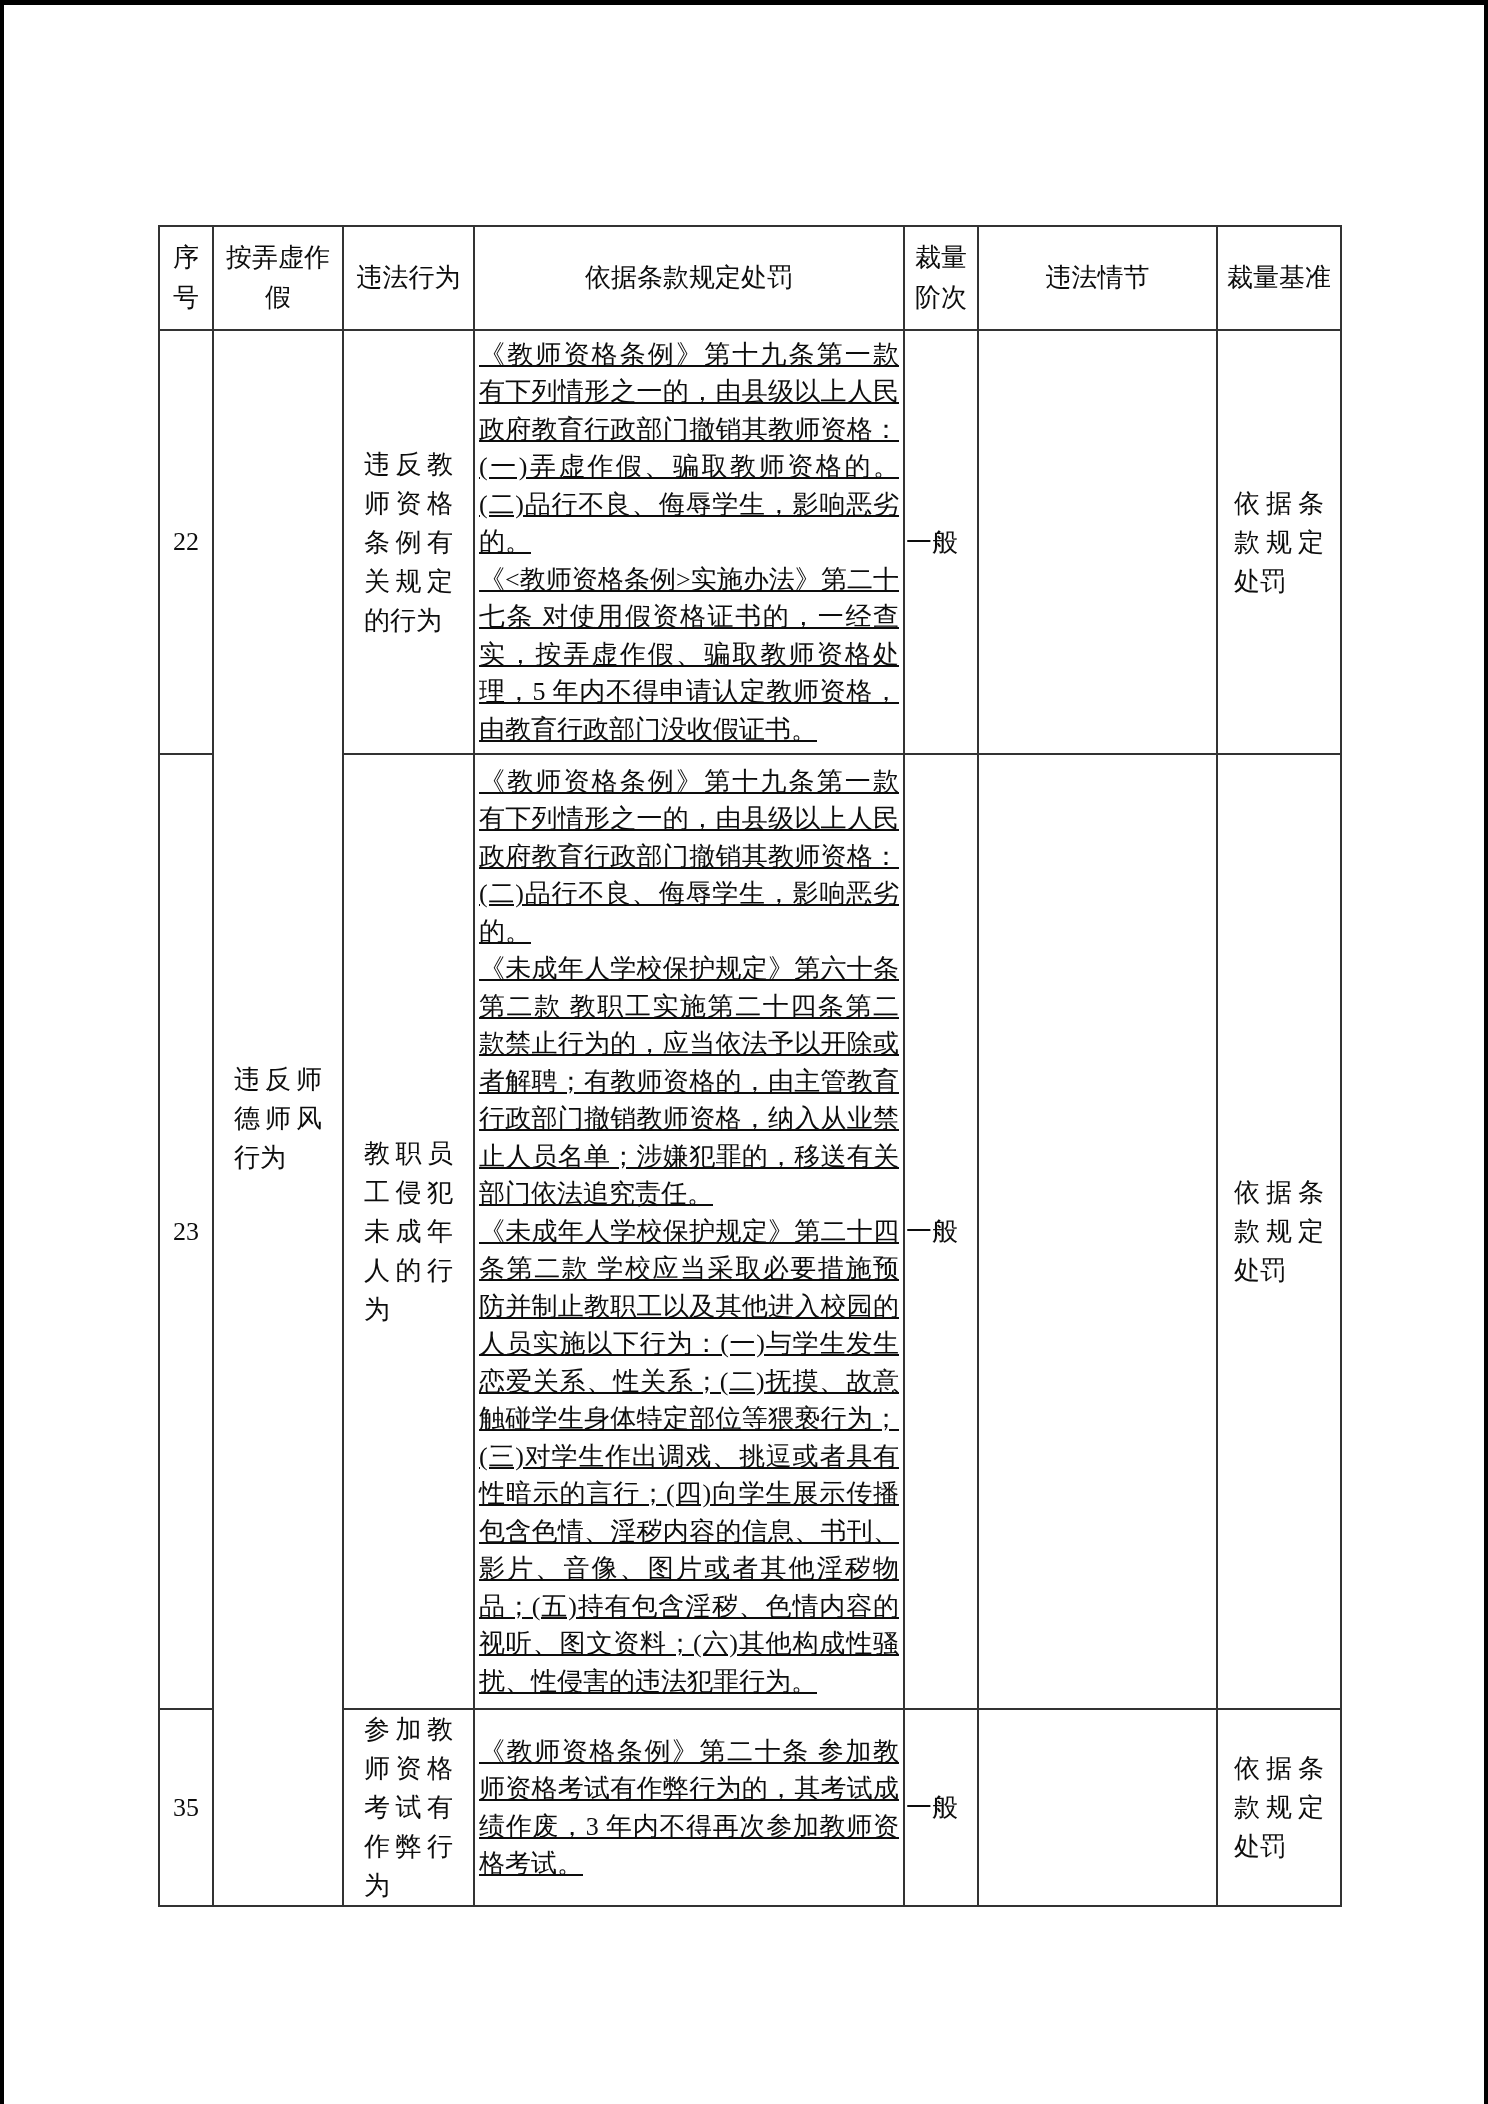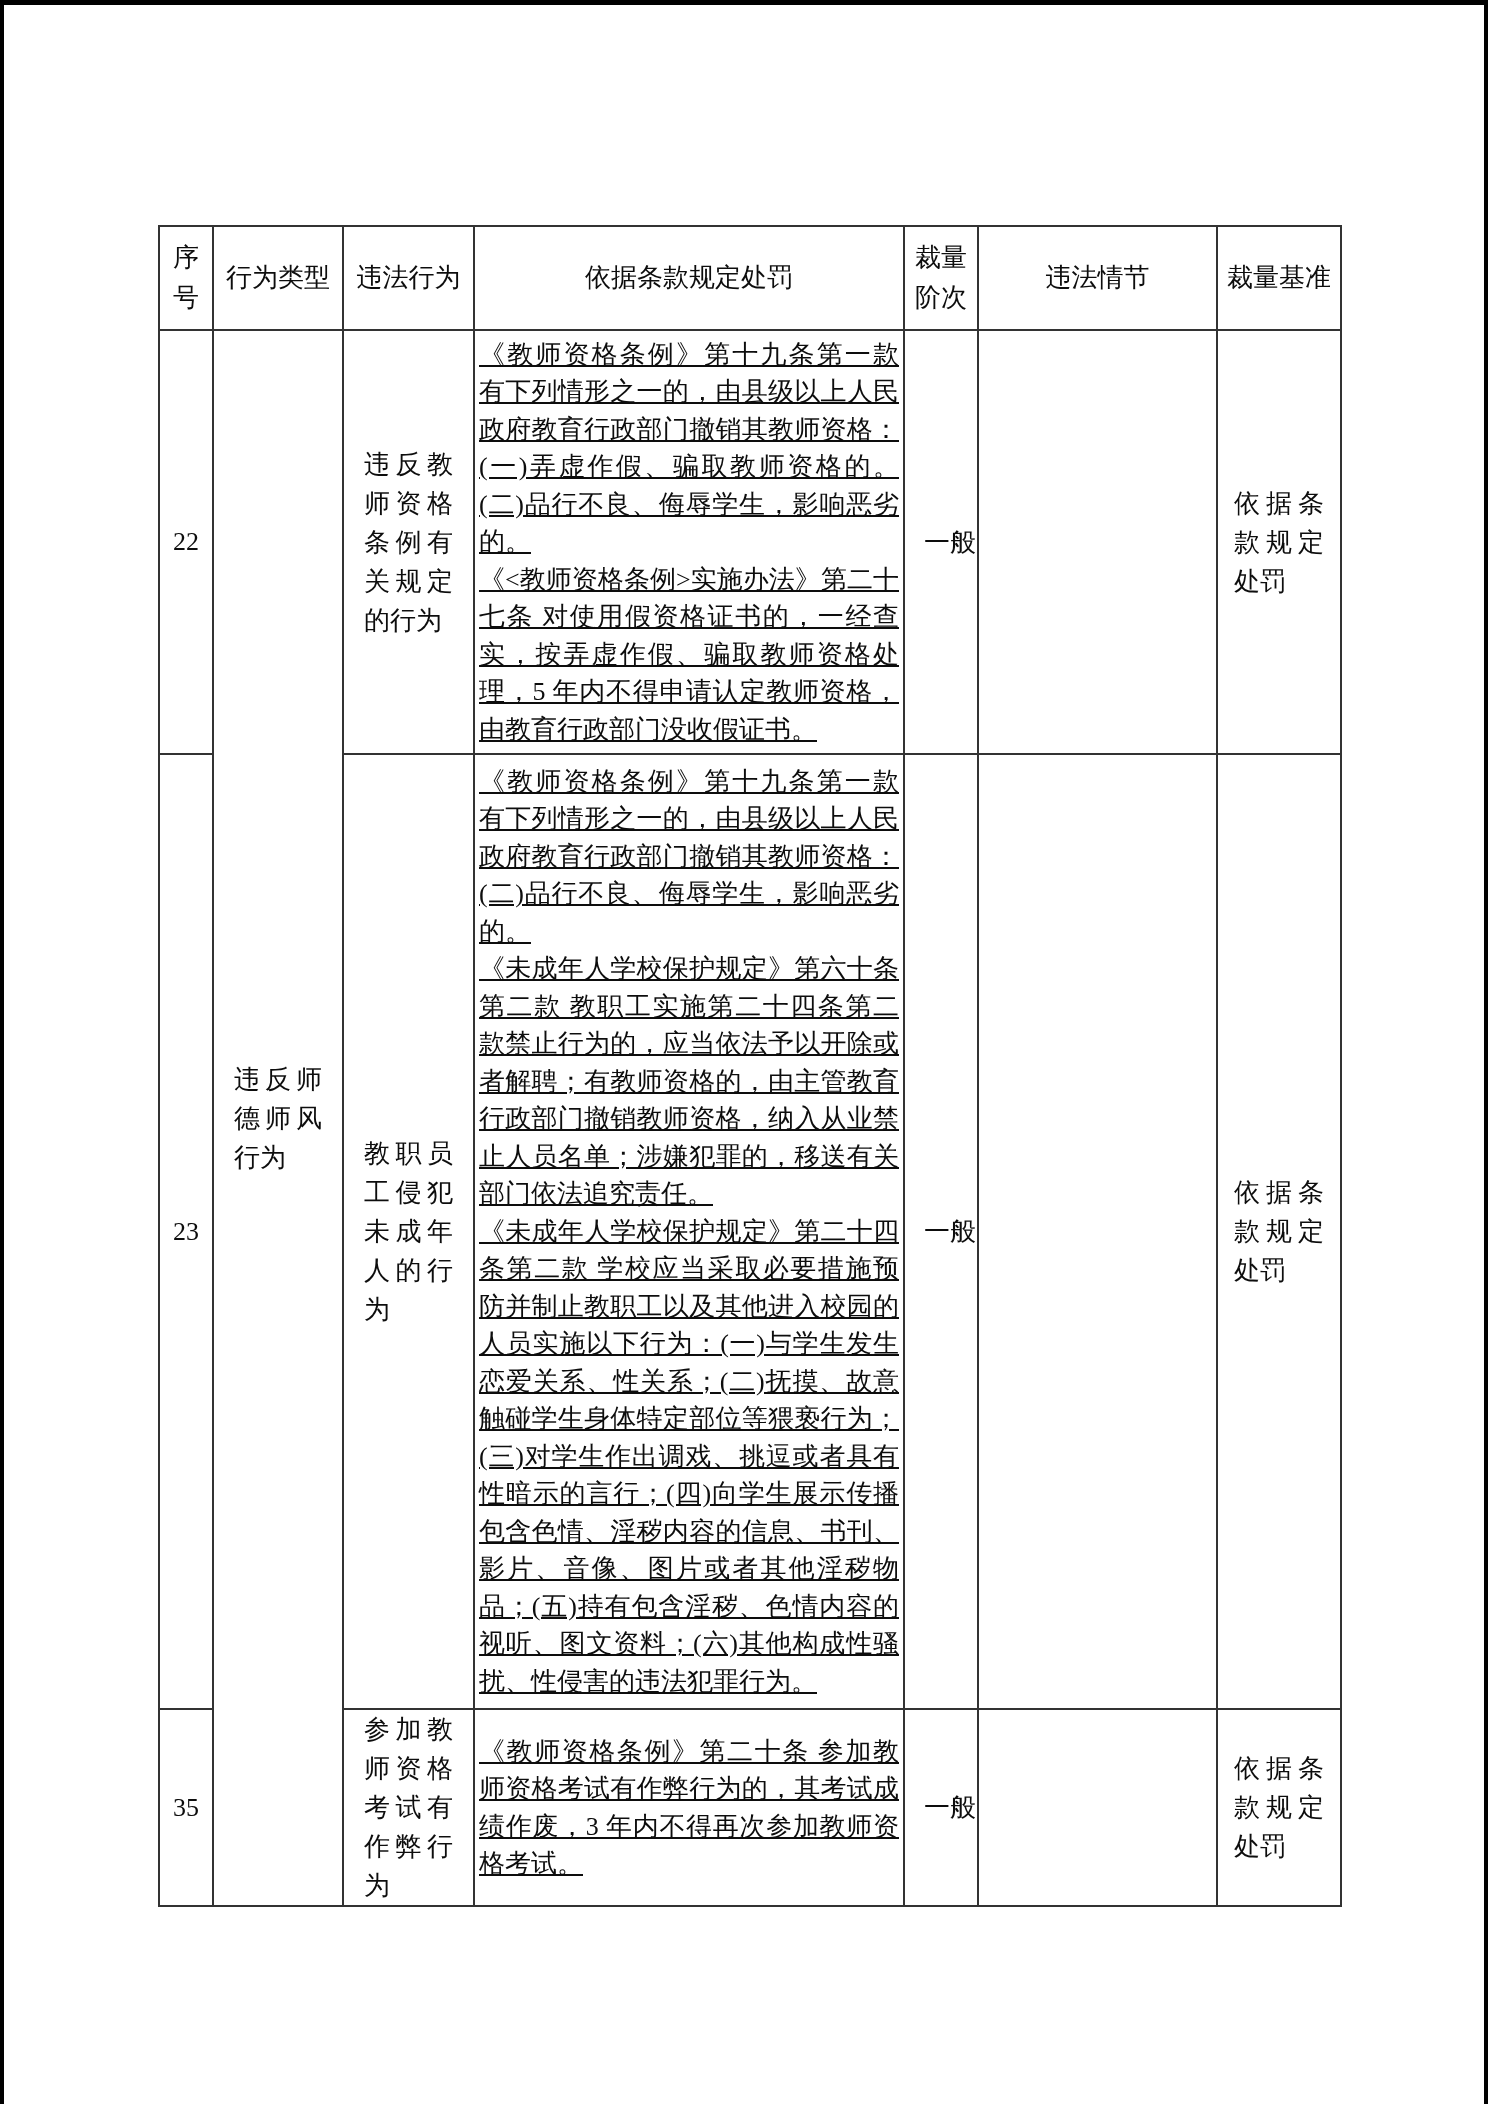--- a/index.html
+++ b/index.html
@@ -50,21 +50,21 @@
   }
   td.basis {
     padding:0 4px;
     line-height:37.5px;
     text-decoration:underline;
   }
   td.basis p {
     margin:0;
     text-align:justify;
   }
-  td.level { text-align:right;font-family:Liberation Serif, serif; }
+  td.level { text-align:left;font-family:Liberation Serif, serif; }
   td.circ  { }
   td.bench {
     text-align:justify;
     line-height:39px;
     padding:0 16px;
   }
 </style>
 </head>
 <body>
 
@@ -75,21 +75,21 @@
       <col style="width:130px">
       <col style="width:131px">
       <col style="width:430px">
       <col style="width:74px">
       <col style="width:239px">
       <col style="width:124px">
     </colgroup>
     <tbody>
       <tr class="hdr">
         <th class="h">序号</th>
-        <th class="h">行为类型</th>
+        <th class="h">按弄虚作假</th>
         <th class="h">违法行为</th>
         <th class="h">依据条款规定处罚</th>
         <th class="h">裁量阶次</th>
         <th class="h">违法情节</th>
         <th class="h">裁量基准</th>
       </tr>
 
       <tr class="r22">
         <td class="num">22</td>
         <td class="cat" rowspan="3">违反师德师风行为</td>

